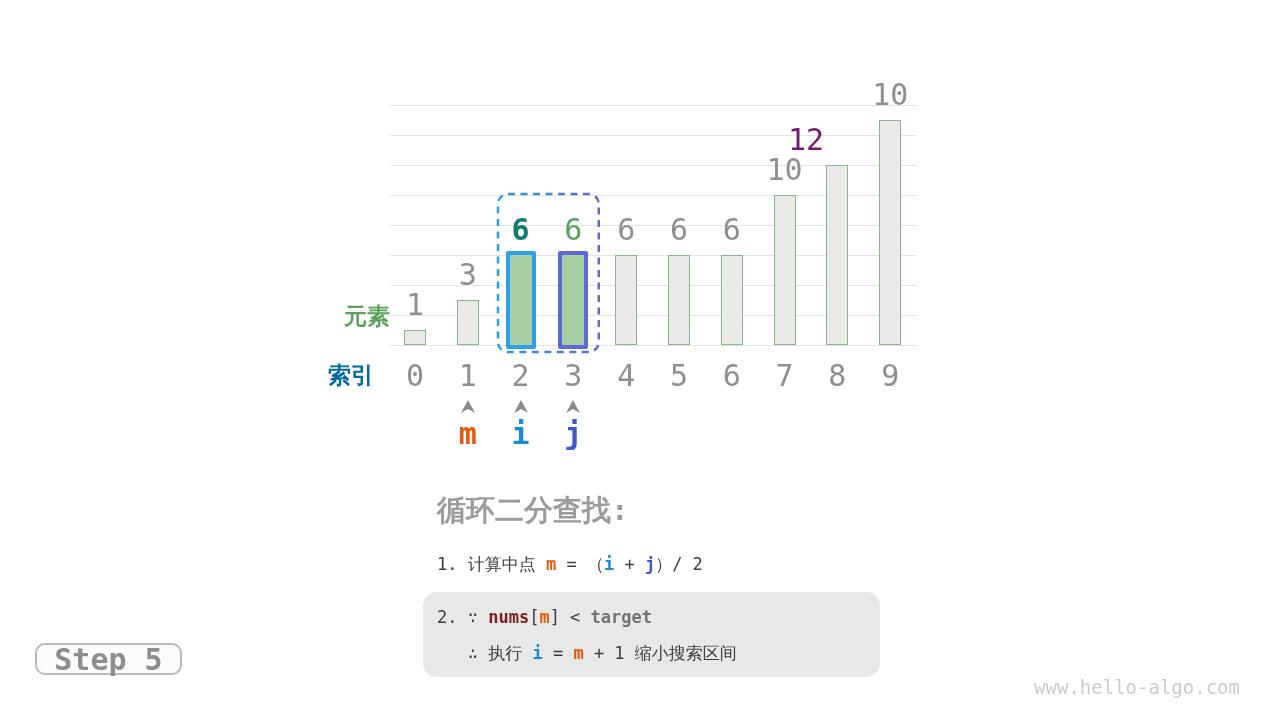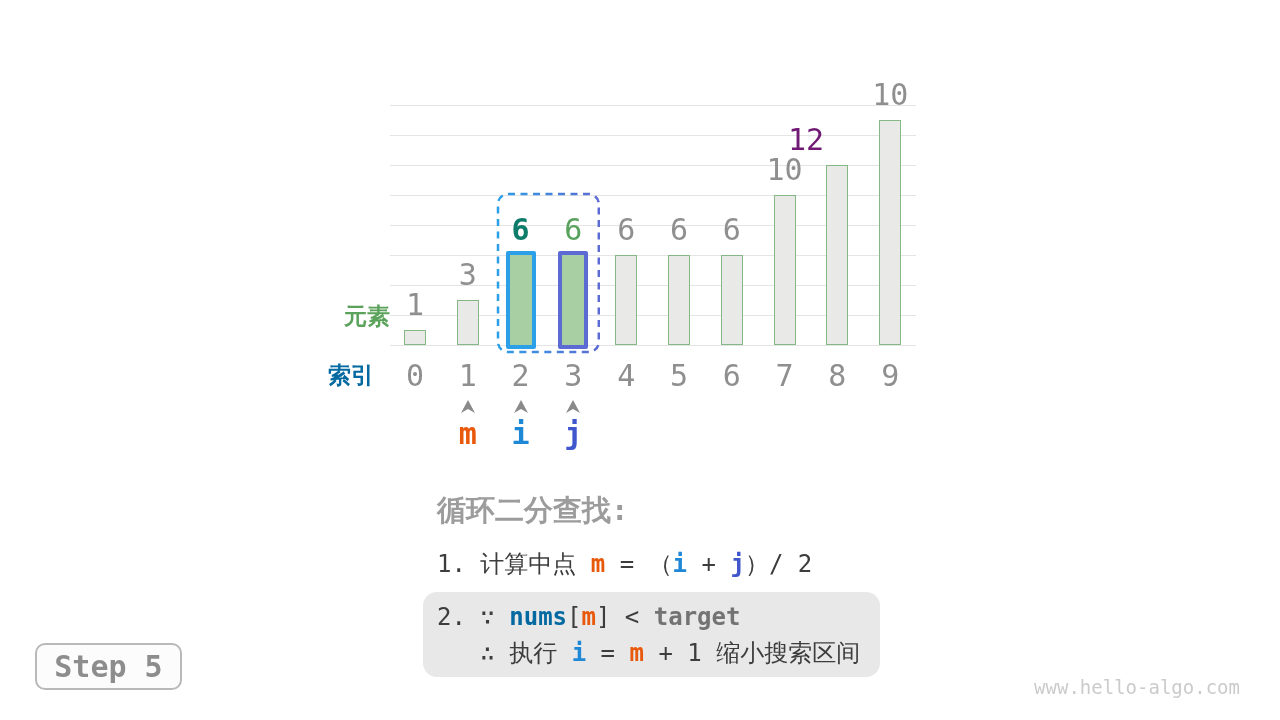--- a/index.html
+++ b/index.html
@@ -14,33 +14,33 @@
   .idx-label{position:absolute;width:70px;text-align:center;font-size:30px;line-height:32px;color:#8f8f8f;}
   .ptr-letter{position:absolute;width:44px;text-align:center;font-size:30px;line-height:32px;font-weight:700;}
   .caret{position:absolute;}
   .axis-label{position:absolute;font-size:23px;line-height:26px;font-weight:700;
               font-family:"Liberation Sans","DejaVu Sans",sans-serif;}
   .ylabel{left:328px;top:303px;color:#5ba25a;margin-left:16px;}
   .xlabel{left:328px;top:362px;color:#0369a1;}
   
   .caption-heading{position:absolute;left:437px;top:496px;font-size:29px;line-height:28px;
                    font-weight:700;color:#9c9c9c;white-space:pre;}
-  .caption-line{position:absolute;font-size:24px;line-height:28px;white-space:pre;color:#3d3d3d;}
+  .caption-line{position:absolute;font-size:17px;line-height:28px;white-space:pre;color:#3d3d3d;}
   .line1{left:437px;top:550px;}
   .line2{left:437px;top:603px;}
   .line3{left:437px;top:639px;}
   .gray-box{position:absolute;left:423px;top:592px;width:457px;height:85px;background:#e8e8e8;border-radius:14px;}
   .tok-plain{color:#3d3d3d;}
   .tok-m{color:#e8590c;font-weight:700;}
   .tok-i{color:#1e87d6;font-weight:700;}
   .tok-j{color:#3f56cc;font-weight:700;}
-  .tok-nums{color:#0369a1;font-weight:700;}
+  .tok-nums{color:#7f1d1d;font-weight:700;}
   .tok-target{color:#737373;font-weight:700;}
   
-  .step-button{position:absolute;left:35px;top:643px;width:147px;height:47px;background:#fcfcfc;
+  .step-button{position:absolute;left:35px;top:643px;width:147px;height:32px;background:#fcfcfc;
                border:2px solid #b9b9b9;border-radius:10px;box-sizing:border-box;
                display:flex;align-items:center;justify-content:center;
                font-size:30px;font-weight:700;color:#8d8d8d;}
   .watermark{position:absolute;right:40px;top:676px;font-size:19px;color:#cbcbcb;}
 </style>
 </head>
 <body>
 
 <div class="stage">
   <div id="chart-layer" class="abs" style="left:0;top:0;width:1280px;height:720px;">

